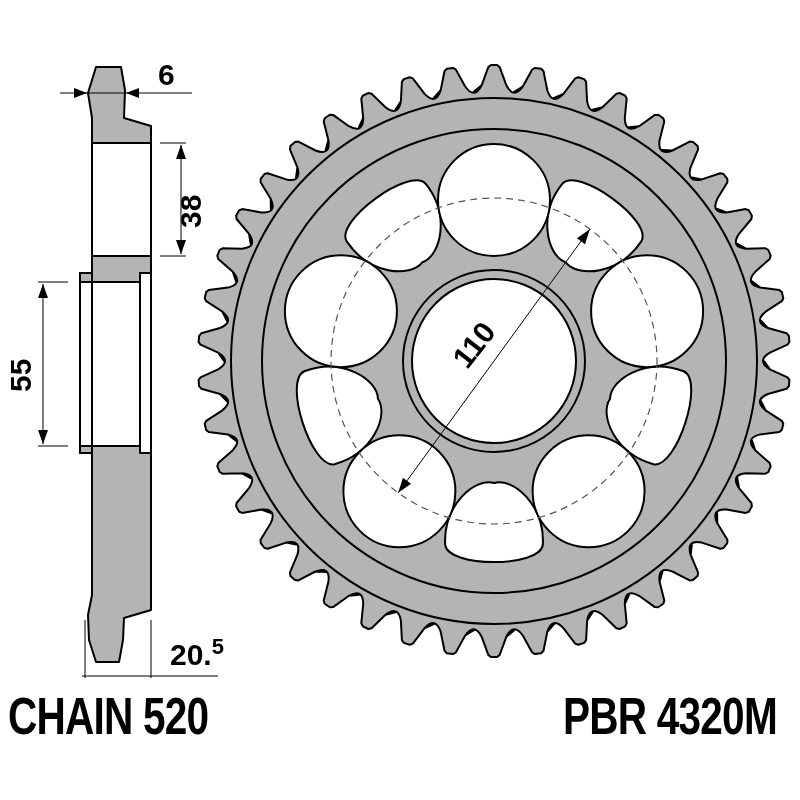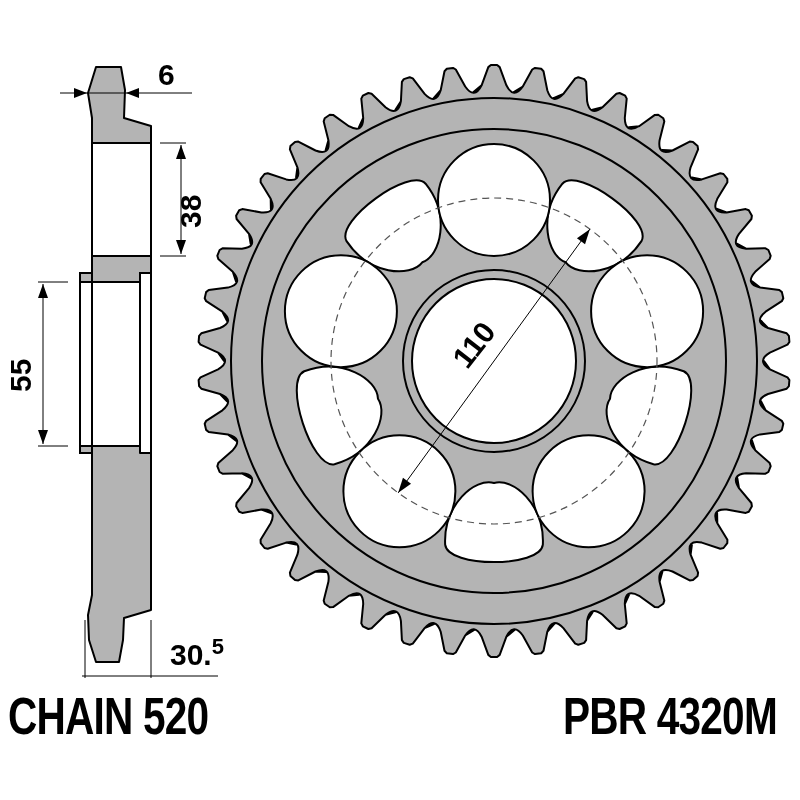--- a/index.html
+++ b/index.html
@@ -73,16 +73,16 @@
       <circle cx="494" cy="361" r="82" fill="#fff" stroke="#000000" stroke-width="2"></circle>
       <line x1="589.8089961236731" y1="229.13022991688356" x2="398.19100387632693" y2="492.86977008311646" stroke="#000000" stroke-width="1"></line>
       <path d="M589.8089961236731,229.13022991688356 L585.0373023111607,244.20441109397015 L576.9471323674112,238.3265585710454 Z" fill="#000000"></path>
       <path d="M398.19100387632693,492.86977008311646 L402.9626976888393,477.7955889060299 L411.0528676325888,483.6734414289546 Z" fill="#000000"></path>
     </g>
 </svg>
 
 <span class="lbl dim" id="lbl-6">6</span>
 <span class="lbl dim" id="lbl-38">38</span>
 <span class="lbl dim" id="lbl-55">55</span>
-<span class="lbl dim" id="lbl-205"><span>30.</span><sup>5</sup></span>
+<span class="lbl dim" id="lbl-205"><span>20.</span><sup>5</sup></span>
 <span class="lbl" id="lbl-110">110</span>
 <span class="lbl bigtxt" id="lbl-chain">CHAIN 520</span>
 <span class="lbl bigtxt" id="lbl-part">PBR 4320M</span>
 
 </body></html>

